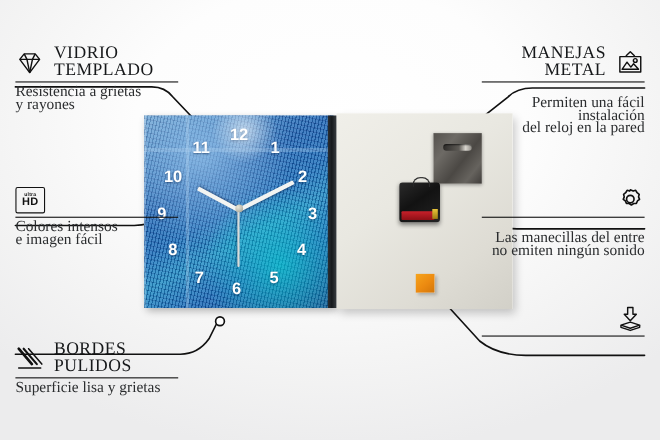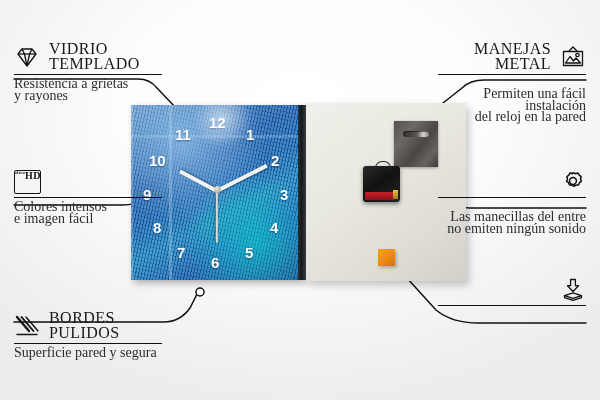--- a/index.html
+++ b/index.html
@@ -112,22 +112,22 @@
   .rule{height:1.4px;background:#111;margin-top:3px;}
   .desc{
     font-family:"Liberation Serif",serif;font-size:14px;line-height:11.5px;
     color:#2a2c2e;margin-top:3px;white-space:pre-line;
   }
   .callout.right .desc{text-align:right;margin-top:13px;}
 
   .ic{width:26px;height:24px;flex:0 0 auto;display:block;}
   .hd-badge{
     width:25px;height:22px;border:1.6px solid #121212;border-radius:2px;
-    display:flex;flex-direction:row;justify-content:center;
-    font-family:Liberation Serif, serif;color:#111;flex:0 0 auto;
+    display:flex;flex-direction:column;align-items:center;justify-content:center;
+    font-family:Liberation Sans, sans-serif;color:#111;flex:0 0 auto;
   }
   .hd-badge .u{font-size:4.6px;line-height:4.6px;letter-spacing:.2px;font-weight:700;}
   .hd-badge .h{font-size:10px;line-height:10px;font-weight:700;letter-spacing:.3px;}
 </style>
 </head>
 <body>
 
 <div id="stage">
 
   <svg id="wires" viewBox="0 0 600 400" xmlns="http://www.w3.org/2000/svg">
@@ -224,21 +224,21 @@
           <path d="M3,3 L15,17" stroke-width="2.4"></path>
           <path d="M7.5,3 L19.5,17" stroke-width="1.9"></path>
           <path d="M12,3 L24,17" stroke-width="1.4"></path>
           <path d="M3,20.5 H23" stroke-width="1.4"></path>
         </g>
       </svg>
       <div class="title">Bordes
 pulidos</div>
     </div>
     <div class="rule"></div>
-    <div class="desc">Superficie pared y segura</div>
+    <div class="desc">Superficie lisa y grietas</div>
   </div>
 
   <div class="callout right" style="left:438px;top:42px;width:148px;">
     <div class="head">
       <div class="title">Manejas
 metal</div>
       <svg class="ic" viewBox="0 0 26 24">
         <g fill="none" stroke="#111" stroke-width="1.3" stroke-linejoin="round">
           <path d="M9,6 L13,2 L17,6"></path>
           <rect x="3.5" y="6.5" width="19" height="14"></rect>

